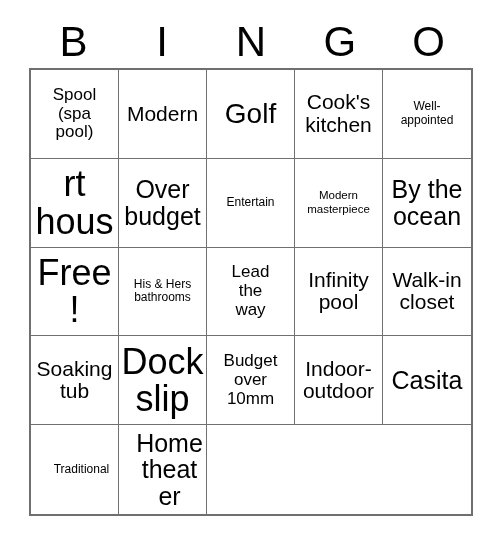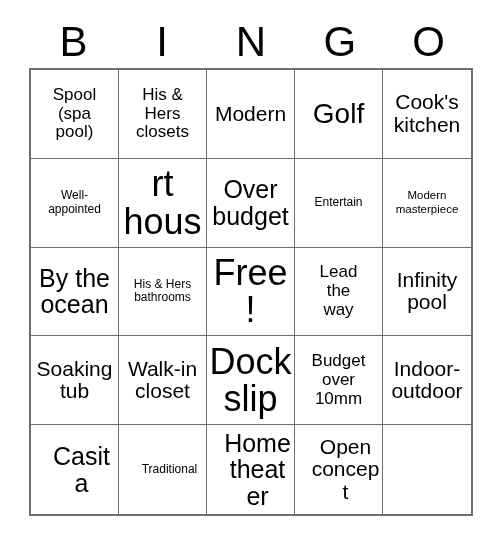--- a/index.html
+++ b/index.html
@@ -109,25 +109,20 @@
   </div>
 
   <div id="bingo-grid">
 
     <div class="bingo-cell">
         <span class="cell-text sz-m">Spool
 (spa
 pool)</span>
       </div>
     <div class="bingo-cell">
-        <span class="cell-text sz-m">His &amp;
-Hers
-closets</span>
-      </div>
-    <div class="bingo-cell">
         <span class="cell-text sz-l">Modern</span>
       </div>
     <div class="bingo-cell">
         <span class="cell-text sz-xxxl">Golf</span>
       </div>
     <div class="bingo-cell">
         <span class="cell-text sz-l">Cook's
 kitchen</span>
       </div>
 
@@ -149,43 +144,43 @@
     <div class="bingo-cell">
         <span class="cell-text sz-xs">Modern
 masterpiece</span>
       </div>
 
     <div class="bingo-cell">
         <span class="cell-text sz-xl">By the
 ocean</span>
       </div>
     <div class="bingo-cell">
+        <span class="cell-text sz-xxl">Free!</span>
+      </div>
+    <div class="bingo-cell">
         <span class="cell-text sz-s">His &amp; Hers
 bathrooms</span>
-      </div>
-    <div class="bingo-cell">
-        <span class="cell-text sz-xxl">Free!</span>
       </div>
     <div class="bingo-cell">
         <span class="cell-text sz-m">Lead
 the
 way</span>
       </div>
     <div class="bingo-cell">
         <span class="cell-text sz-l">Infinity
 pool</span>
       </div>
 
     <div class="bingo-cell">
+        <span class="cell-text sz-l">Walk-in
+closet</span>
+      </div>
+    <div class="bingo-cell">
         <span class="cell-text sz-l">Soaking
 tub</span>
-      </div>
-    <div class="bingo-cell">
-        <span class="cell-text sz-l">Walk-in
-closet</span>
       </div>
     <div class="bingo-cell">
         <span class="cell-text sz-xxl">Dock
 slip</span>
       </div>
     <div class="bingo-cell">
         <span class="cell-text sz-m">Budget
 over
 10mm</span>
       </div>
@@ -197,19 +192,15 @@
     <div class="bingo-cell">
         <span class="cell-text sz-xl">Casita</span>
       </div>
     <div class="bingo-cell">
         <span class="cell-text sz-s">Traditional</span>
       </div>
     <div class="bingo-cell">
         <span class="cell-text sz-xl">Home
 theater</span>
       </div>
-    <div class="bingo-cell">
-        <span class="cell-text sz-l">Open
-concept</span>
-      </div>
 
   </div>
 </div>
 
 </body></html>

